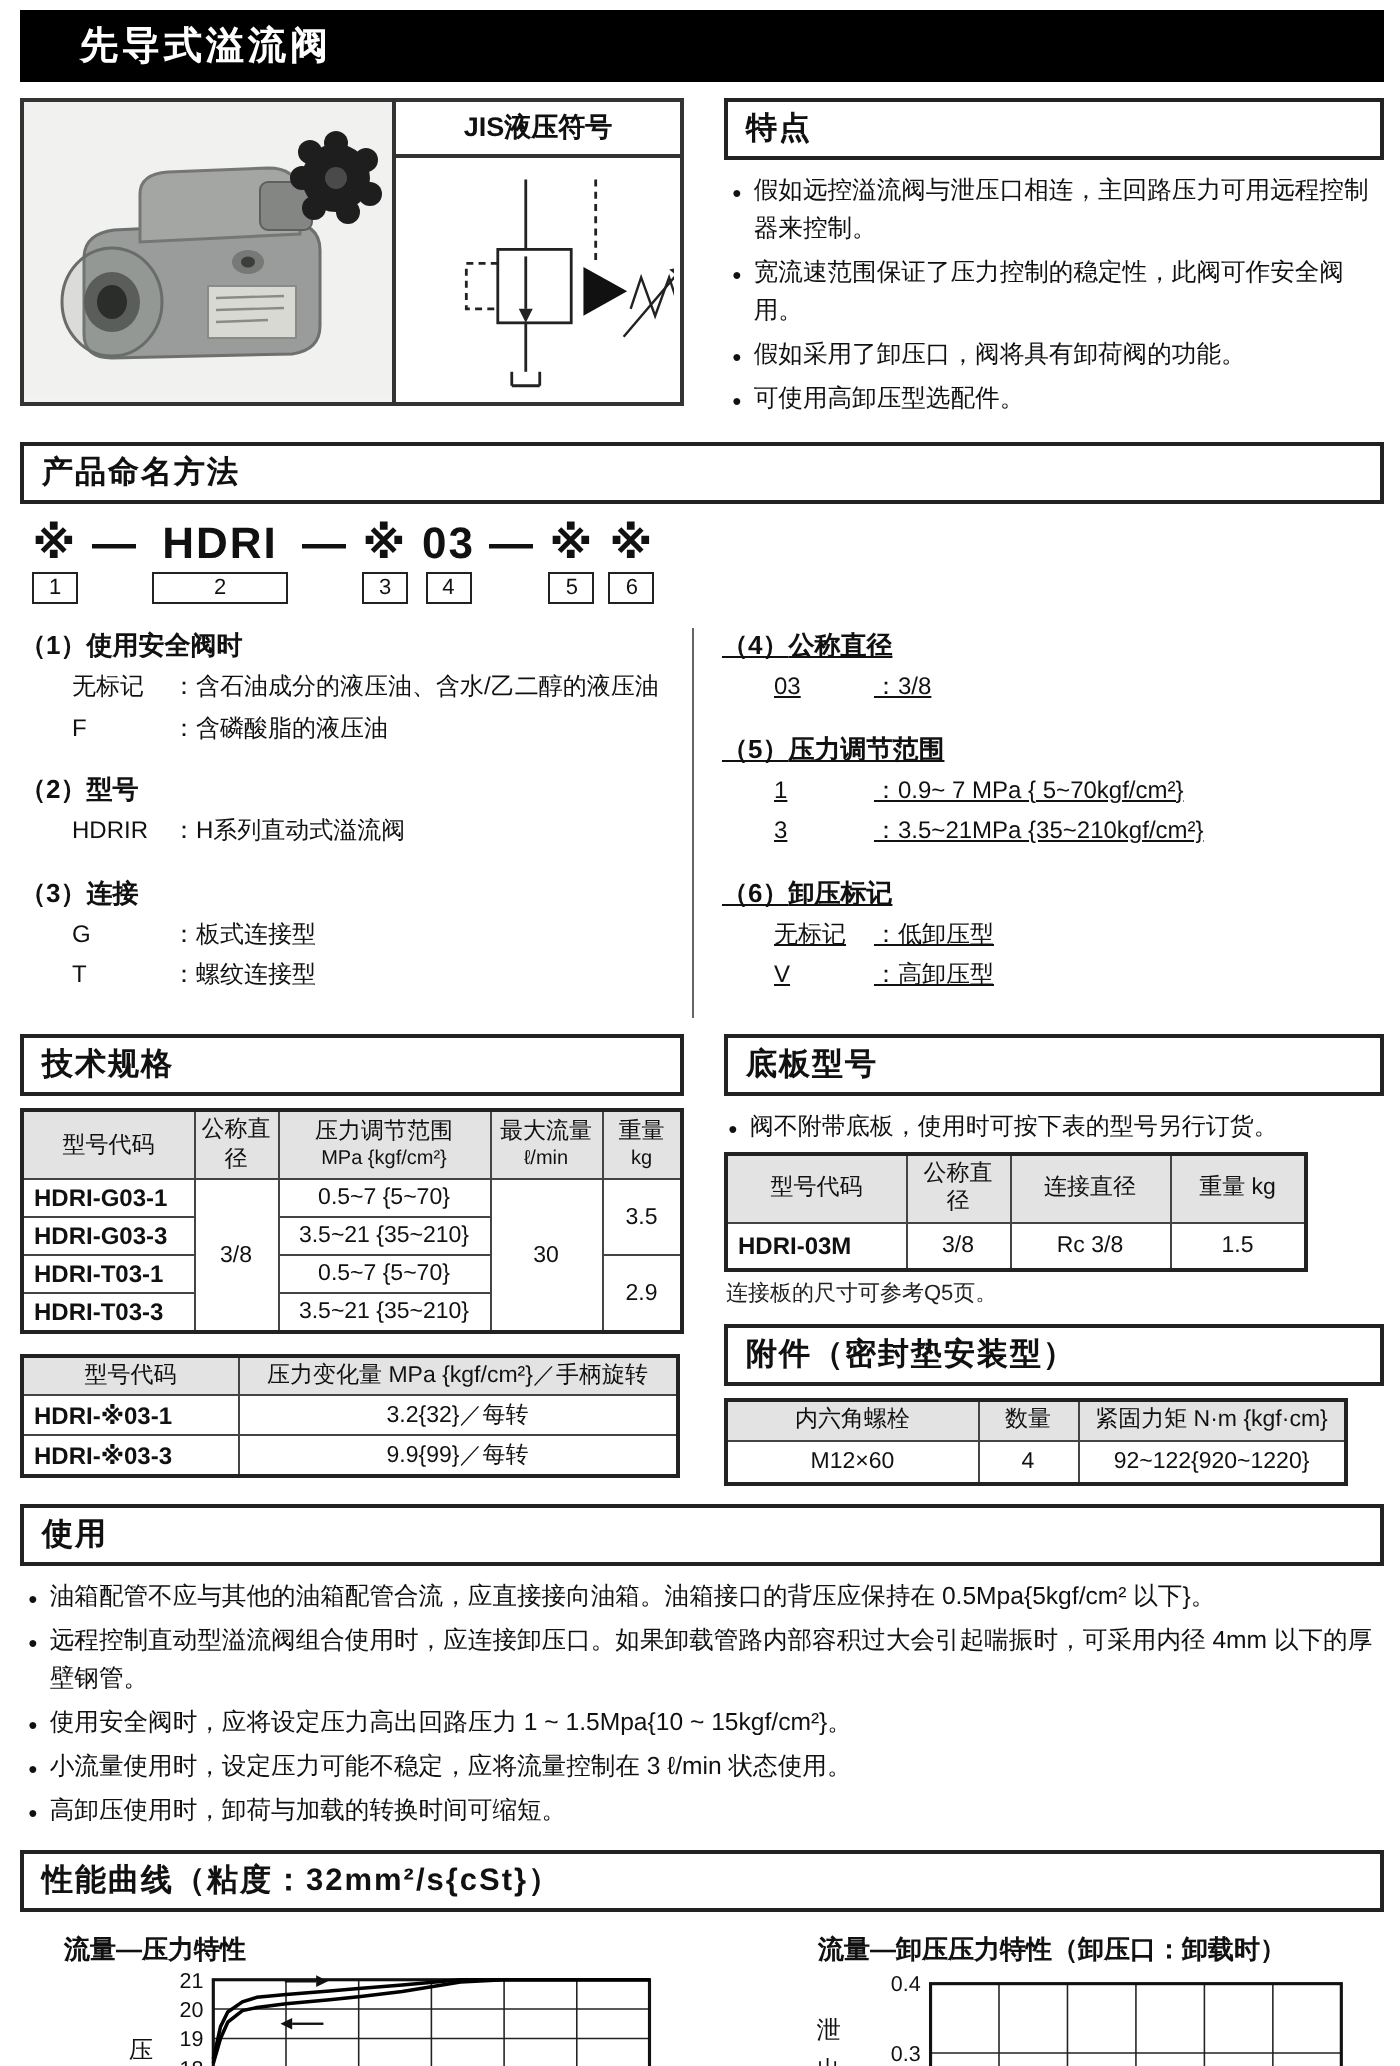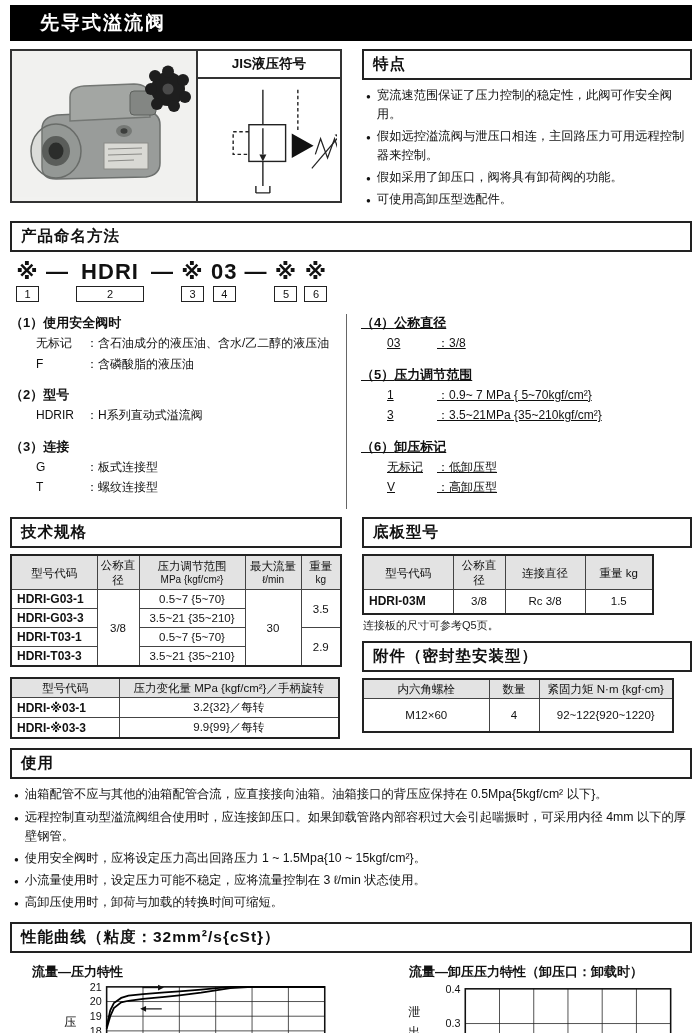--- a/index.html
+++ b/index.html
@@ -106,24 +106,24 @@
               <polygon points="158,60 150,61.5 155.5,66" fill="#222"></polygon>
             </svg>
           </div>
         </div>
       </div>
     </div>
     <div class="col-r">
       <div class="secbox">特点</div>
       <div class="features-list">
         <div class="blt">
-            <span>宽流速范围保证了压力控制的稳定性，此阀可作安全阀用。</span>
+            <span>假如远控溢流阀与泄压口相连，主回路压力可用远程控制器来控制。</span>
           </div>
         <div class="blt">
-            <span>假如远控溢流阀与泄压口相连，主回路压力可用远程控制器来控制。</span>
+            <span>宽流速范围保证了压力控制的稳定性，此阀可作安全阀用。</span>
           </div>
         <div class="blt">
             <span>假如采用了卸压口，阀将具有卸荷阀的功能。</span>
           </div>
         <div class="blt">
             <span>可使用高卸压型选配件。</span>
           </div>
       </div>
     </div>
   </div>
@@ -292,20 +292,23 @@
           </tr>
           <tr>
             <td class="model">HDRI-※03-3</td>
             <td>9.9{99}／每转</td>
           </tr>
         </tbody>
       </table>
     </div>
     <div class="col-r">
       <div class="secbox">底板型号</div>
+      <div class="blt" style="font-size:12px;">
+          <span>阀不附带底板，使用时可按下表的型号另行订货。</span>
+        </div>
       <table style="width:292px;margin:3px 0 2px 0;">
         <colgroup>
             <col style="width:90px">
             <col style="width:52px">
             <col style="width:80px">
             <col>
           </colgroup>
         <thead>
           <tr>
             <th><span>型号代码</span></th>
@@ -332,21 +335,21 @@
             <col>
           </colgroup>
         <thead>
           <tr>
             <th><span>内六角螺栓</span></th>
             <th><span>数量</span></th>
             <th><span>紧固力矩 N·m {kgf·cm}</span></th>
           </tr>
         </thead>
         <tbody>
-          <tr style="height:34px;">
+          <tr style="height:22px;">
             <td>M12×60</td>
             <td>4</td>
             <td>92~122{920~1220}</td>
           </tr>
         </tbody>
       </table>
     </div>
   </div>
 
   <div style="margin-top:9px;">

